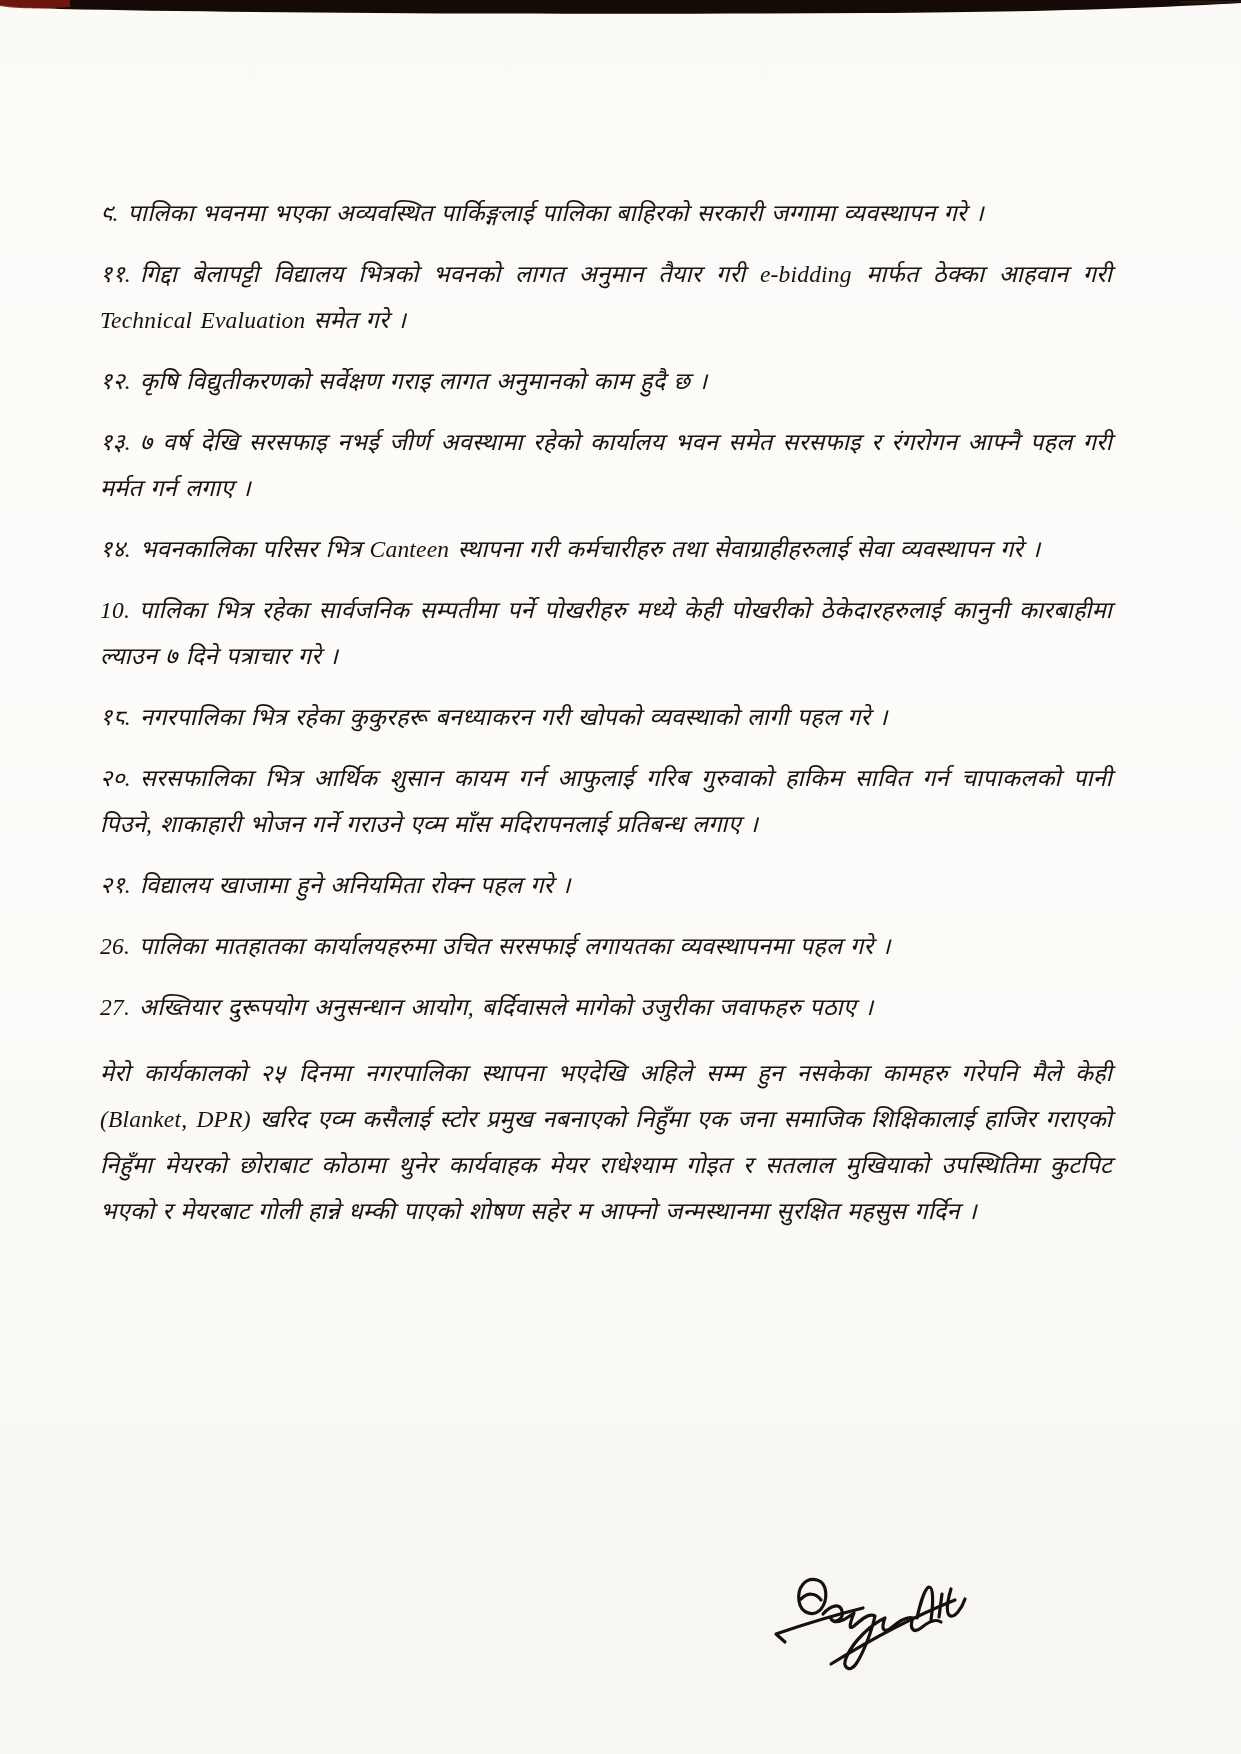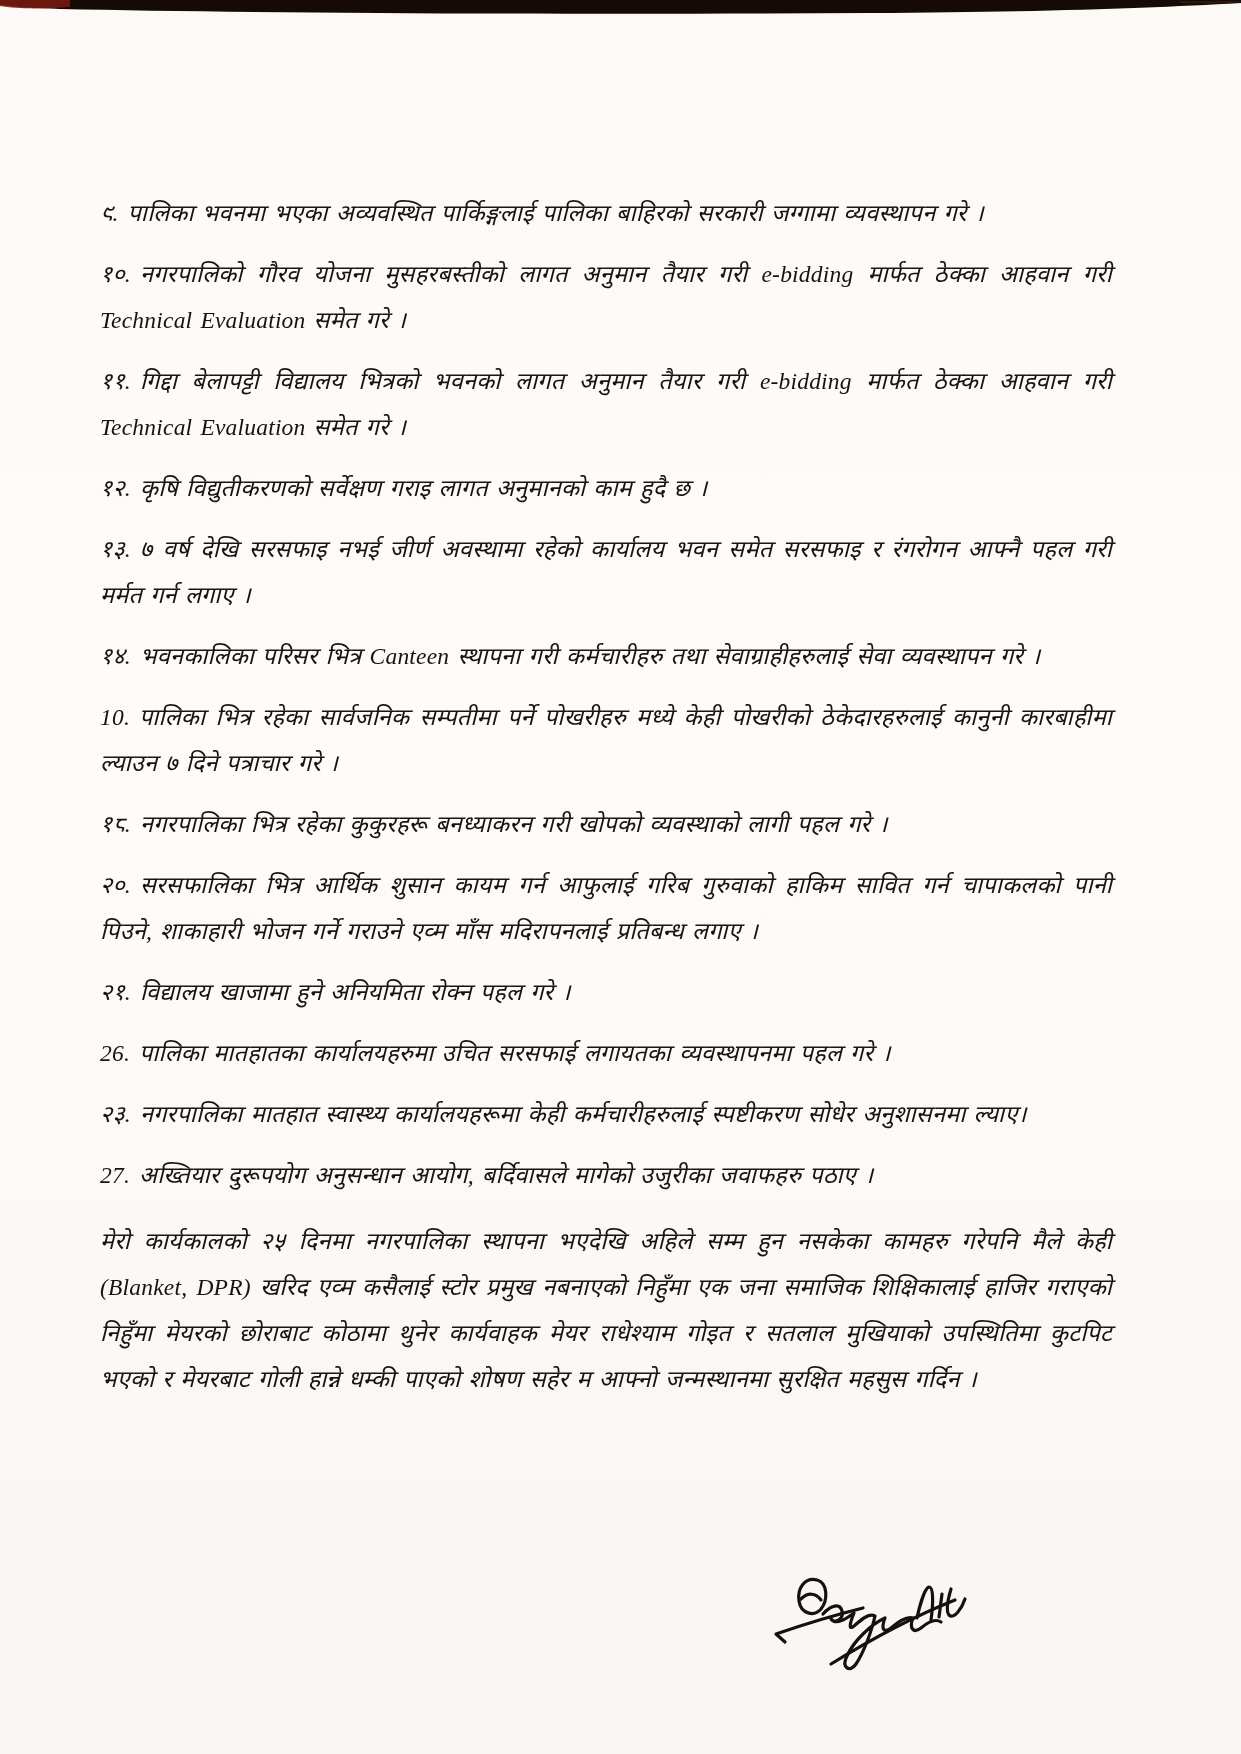--- a/index.html
+++ b/index.html
@@ -61,21 +61,20 @@
 <svg class="scan-bar" viewBox="0 0 1241 24" xmlns="http://www.w3.org/2000/svg" aria-hidden="true">
   <path d="M0,0 L1241,0 L1241,3 C1150,8 1050,12 870,13 C560,15 250,13 60,9 C35,8 12,7 0,5 Z" fill="#160a06"></path>
   <path d="M0,0 L70,0 L70,7 C45,9 15,9 0,6 Z" fill="#7a1a12" opacity="0.85"></path>
   <path d="M1180,1 L1241,1 L1241,2 C1225,4 1200,4 1180,3 Z" fill="#3a2018" opacity="0.6"></path>
 </svg>
 
 <div class="content">
 
   <p class="item"><span class="num">९.</span><span>पालिका भवनमा भएका अव्यवस्थित पार्किङ्गलाई पालिका बाहिरको सरकारी जग्गामा व्यवस्थापन गरे ।</span></p>
 
-  <p class="item"><span class="num">१०.</span><span>नगरपालिको गौरव योजना मुसहरबस्तीको लागत अनुमान तैयार गरी e-bidding मार्फत ठेक्का आहवान गरी Technical Evaluation समेत गरे ।</span></p>
 
   <p class="item"><span class="num">११.</span><span>गिद्दा बेलापट्टी विद्यालय भित्रको भवनको लागत अनुमान तैयार गरी e-bidding मार्फत ठेक्का आहवान गरी Technical Evaluation समेत गरे ।</span></p>
 
   <p class="item"><span class="num">१२.</span><span>कृषि विद्युतीकरणको सर्वेक्षण गराइ लागत अनुमानको काम हुदै छ ।</span></p>
 
   <p class="item"><span class="num">१३.</span><span>७ वर्ष देखि सरसफाइ नभई जीर्ण अवस्थामा रहेको कार्यालय भवन समेत सरसफाइ र रंगरोगन आफ्नै पहल गरी मर्मत गर्न लगाए ।</span></p>
 
   <p class="item"><span class="num">१४.</span><span>भवनकालिका परिसर भित्र Canteen स्थापना गरी कर्मचारीहरु तथा सेवाग्राहीहरुलाई सेवा व्यवस्थापन गरे ।</span></p>
 
 
@@ -84,21 +83,20 @@
 
   <p class="item"><span class="num">१८.</span><span>नगरपालिका भित्र रहेका कुकुरहरू बनध्याकरन गरी खोपको व्यवस्थाको लागी पहल गरे ।</span></p>
 
 
   <p class="item"><span class="num">२०.</span><span>सरसफालिका भित्र आर्थिक शुसान कायम गर्न आफुलाई गरिब गुरुवाको हाकिम सावित गर्न चापाकलको पानी पिउने, शाकाहारी भोजन गर्ने गराउने एव्म माँस मदिरापनलाई प्रतिबन्ध लगाए ।</span></p>
 
   <p class="item"><span class="num">२१.</span><span>विद्यालय खाजामा हुने अनियमिता रोक्न पहल गरे ।</span></p>
 
   <p class="item"><span class="num">26.</span><span>पालिका मातहातका कार्यालयहरुमा उचित सरसफाई लगायतका व्यवस्थापनमा पहल गरे ।</span></p>
 
-  <p class="item"><span class="num">२३.</span><span>नगरपालिका मातहात स्वास्थ्य कार्यालयहरूमा केही कर्मचारीहरुलाई स्पष्टीकरण सोधेर अनुशासनमा ल्याए।</span></p>
 
   <p class="item"><span class="num">27.</span><span>अख्तियार दुरूपयोग अनुसन्धान आयोग, बर्दिवासले मागेको उजुरीका जवाफहरु पठाए ।</span></p>
 
   <p class="item closing">मेरो कार्यकालको २५ दिनमा नगरपालिका स्थापना भएदेखि अहिले सम्म हुन नसकेका कामहरु गरेपनि मैले केही (Blanket, DPR) खरिद एव्म कसैलाई स्टोर प्रमुख नबनाएको निहुँमा एक जना समाजिक शिक्षिकालाई हाजिर गराएको निहुँमा मेयरको छोराबाट कोठामा थुनेर कार्यवाहक मेयर राधेश्याम गोइत र सतलाल मुखियाको उपस्थितिमा कुटपिट भएको र मेयरबाट गोली हान्ने धम्की पाएको शोषण सहेर म आफ्नो जन्मस्थानमा सुरक्षित महसुस गर्दिन ।</p>
 
 </div>
 
 <div class="sig-wrap">
   <svg width="300" height="120" viewBox="0 0 300 120" xmlns="http://www.w3.org/2000/svg" aria-hidden="true">
     <g fill="none" stroke="#15110d" stroke-width="3.2" stroke-linecap="round" stroke-linejoin="round">

